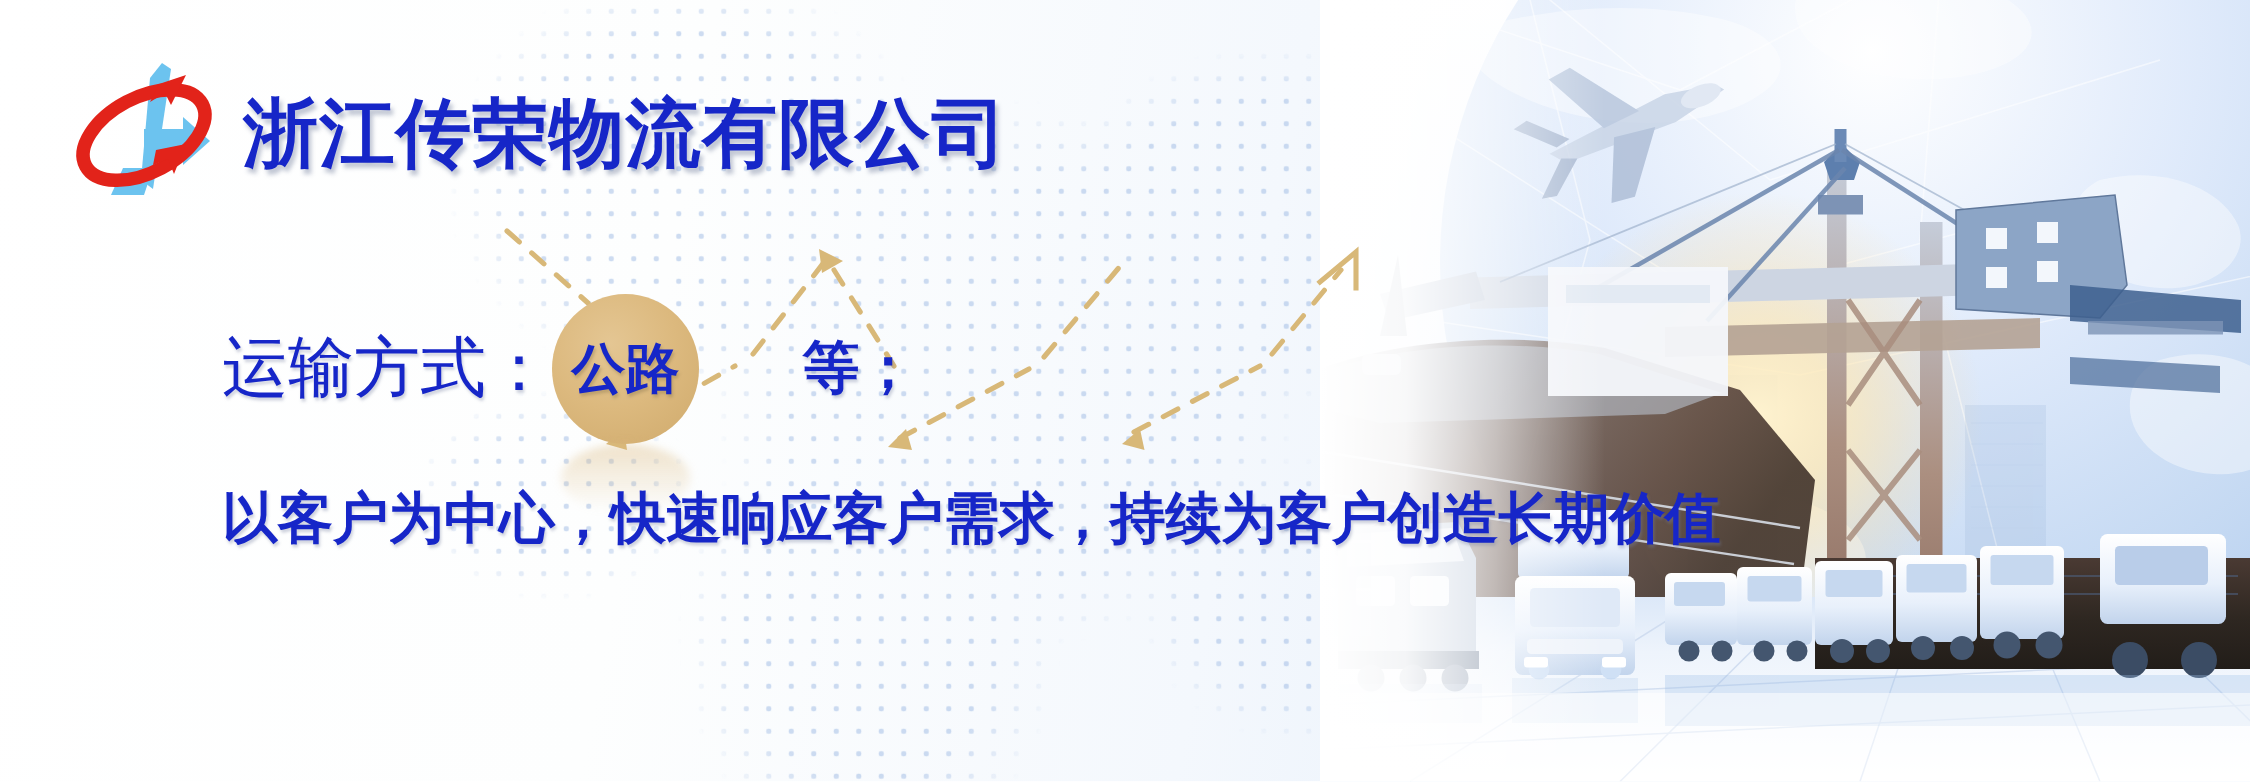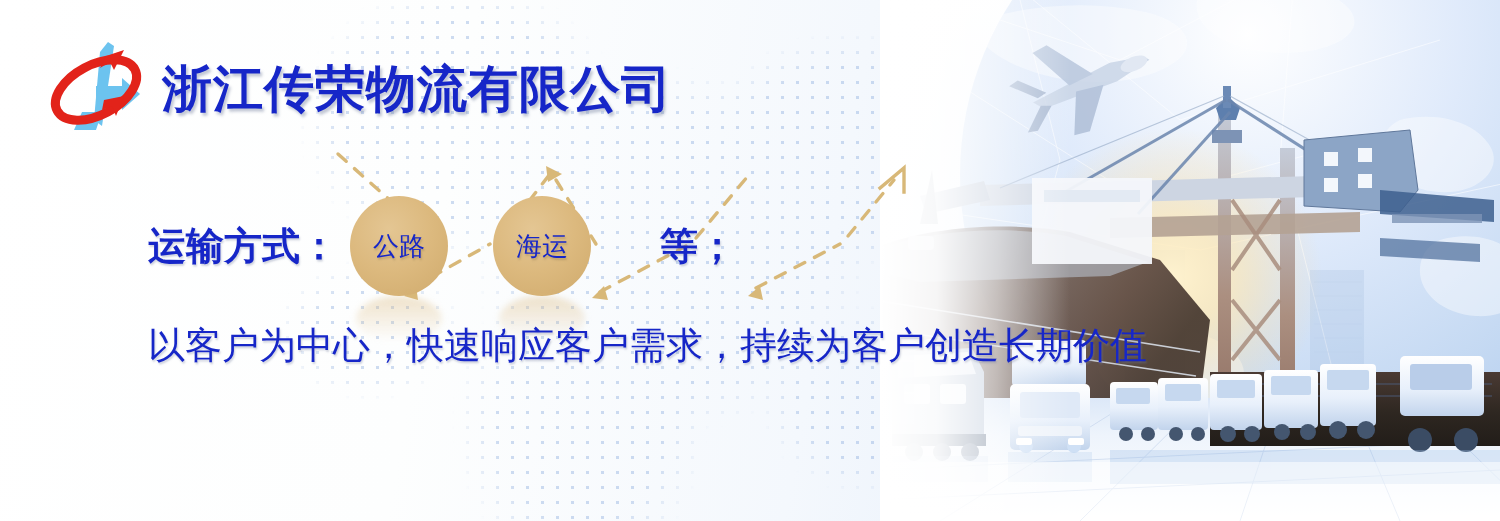--- a/index.html
+++ b/index.html
@@ -63,37 +63,37 @@
     white-space:nowrap;
   }
 
   
   .transport-row{
     position:absolute;left:148px;top:196px;
     display:flex;align-items:center;
     height:100px;
   }
   .transport-label{
-    font-size:38px;font-weight:bold;color:#1626c8;
+    font-size:44px;font-weight:normal;color:#1626c8;
     line-height:1;white-space:nowrap;
     text-shadow:1px 2px 2px rgba(120,130,160,.35);
-    margin-right:12px;
+    margin-right:0;
   }
   .mode-circle{
     position:relative;
     width:98px;height:100px;
     border-radius:50%;
     background:radial-gradient(circle at 40% 33%, #e4c693 0%, #dcb97e 48%, #cfaa6c 100%);
     display:flex;align-items:center;justify-content:center;
     margin-right:45px;
     flex:0 0 auto;
   }
   .mode-circle:last-of-type{margin-right:0;}
   .mode-circle .mode-label{
-    font-size:26px;font-weight:normal;color:#1626c8;
+    font-size:36px;font-weight:bold;color:#1626c8;
     line-height:1;white-space:nowrap;
     text-shadow:1px 2px 2px rgba(140,120,80,.4);
   }
   .mode-reflection{
     position:absolute;left:6px;top:100px;
     width:86px;height:46px;border-radius:50%;
     background:linear-gradient(180deg,rgba(220,185,126,.40),rgba(220,185,126,0));
     filter:blur(3px);
     pointer-events:none;
   }
@@ -106,21 +106,21 @@
   
   .connectors{
     position:absolute;left:300px;top:140px;
     width:640px;height:200px;pointer-events:none;
   }
   .connectors svg{display:block;}
 
   
   .tagline{
     position:absolute;left:148px;top:325px;
-    font-size:37px;font-weight:normal;color:#1626c8;
+    font-size:37px;font-weight:bold;color:#1626c8;
     line-height:1.15;white-space:nowrap;
     text-shadow:1px 2px 2px rgba(120,130,160,.35);
   }
 </style>
 </head>
 <body>
 
 <div id="banner">
 
   <div class="bg-base"></div>
@@ -406,24 +406,20 @@
 
   <div class="transport-row">
     <span class="transport-label">运输方式：</span>
 
     <span class="mode-circle">
       <span class="mode-label">公路</span>
       <span class="mode-reflection"></span>
     </span>
 
 
-    <span class="mode-circle">
-      <span class="mode-label">海运</span>
-      <span class="mode-reflection"></span>
-    </span>
 
 
     <span class="etc-text">等；</span>
   </div>
 
   <div class="tagline">以客户为中心，快速响应客户需求，持续为客户创造长期价值</div>
 
 </div>
 
 </body></html>

